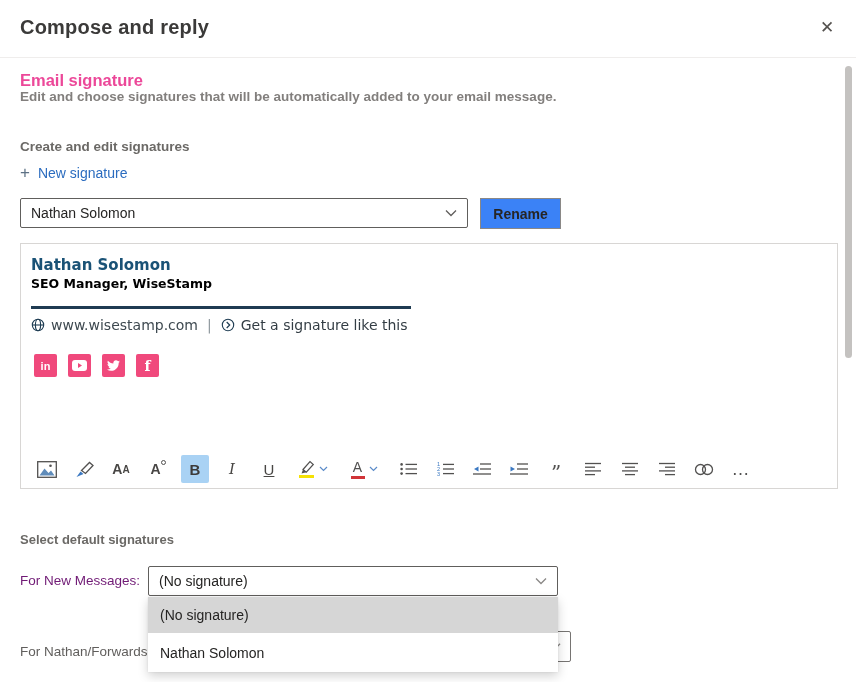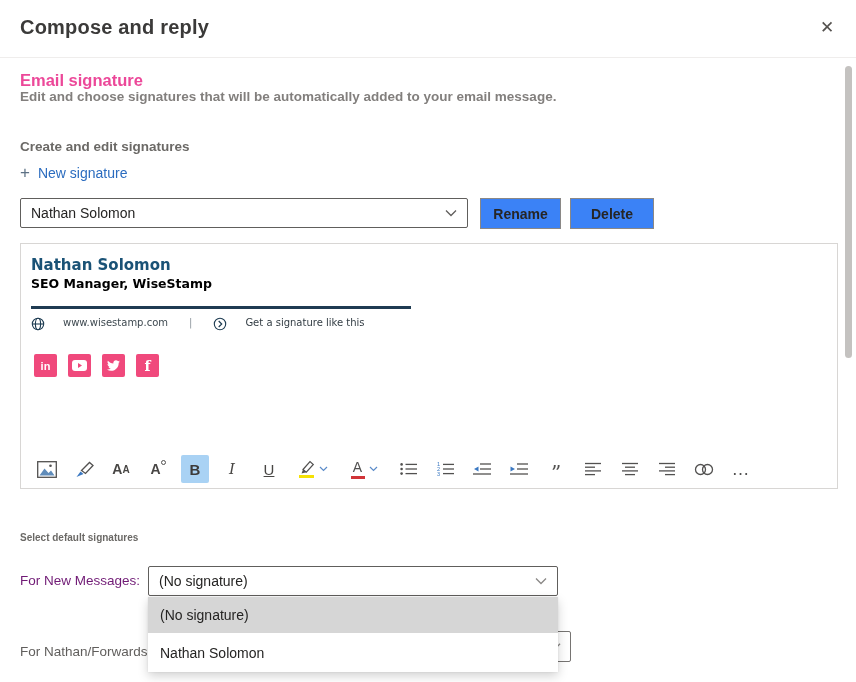--- a/index.html
+++ b/index.html
@@ -27,22 +27,22 @@
   .btn { position:absolute; top:198px; height:31px; background:#3b82f6; border:1px solid #8a8886; border-radius:0;
          font-size:14px; font-weight:600; color:#262524; display:flex; align-items:center; justify-content:center; cursor:pointer; }
   .btn-rename { left:480px; width:81px; }
   .btn-delete { left:570px; width:84px; }
 
   
   .editor { position:absolute; left:20px; top:243px; width:818px; height:246px; border:1px solid #d8d6d4; background:#fff; }
   .sig-name { position:absolute; left:10px; top:12px; font-family:"DejaVu Sans", sans-serif; font-size:15px; font-weight:bold; color:#1a5276; }
   .sig-job  { position:absolute; left:10px; top:32px; font-family:"DejaVu Sans", sans-serif; font-size:12.5px; font-weight:bold; color:#000000; }
   .sig-hr   { position:absolute; left:10px; top:62px; width:380px; height:3px; background:#1f3b52; }
-  .sig-web  { position:absolute; left:10px; top:73px; display:flex; gap:18px;
-              font-family:"DejaVu Sans", sans-serif; font-size:10px; color:#3e4950; }
+  .sig-web  { position:absolute; left:10px; top:73px; display:flex; align-items:center; gap:6px;
+              font-family:"DejaVu Sans", sans-serif; font-size:14px; color:#3e4950; }
   .sig-web .pipe { color:#8e979d; margin:0 3px; }
   .sig-web .cta { color:#333d44; }
   .social { position:absolute; left:13px; top:110px; display:flex; gap:11px; }
   .sq { width:23px; height:23px; background:#f0497c; border-radius:2px; display:flex; align-items:center; justify-content:center; cursor:pointer; }
   .sq .in { color:#fff; font-size:11px; font-weight:bold;text-align:right; }
   .sq .fb { color:#fff; font-size:14px; font-weight:bold; font-family:"DejaVu Serif", serif; }
 
   
   .toolbar { position:absolute; left:12px; top:210px; height:30px; display:flex; align-items:center; gap:9px; }
   .tb { width:28px; height:28px; display:flex; align-items:center; justify-content:center; color:#484644; cursor:pointer; border-radius:2px; position:relative; }
@@ -56,21 +56,21 @@
   .fontAA .a1 { font-size:14px; font-weight:600;} .fontAA .a2 { font-size:10px; font-weight:600;}
   .sizeA .a1 { font-size:14px; font-weight:600; }
   .sizeA .circ { width:5px; height:5px; border:1px solid #525150; border-radius:50%; display:inline-block; transform:translateY(-7px); }
   .stack { display:flex; flex-direction:column; align-items:center; }
   .ubar { width:15px; height:3.5px; margin-top:1px; }
 
   
   .scroll-thumb { position:absolute; left:845px; top:66px; width:7px; height:292px; background:#c4c2c0; border-radius:4px; }
 
   
-  .def-h { position:absolute; left:20px; top:532px; font-size:10px; font-weight:600; color:#6b6966; }
+  .def-h { position:absolute; left:20px; top:532px; font-size:13px; font-weight:600; color:#6b6966; }
   .fornew-lbl { position:absolute; left:20px; top:573px; font-size:13.5px; color:#701a75; }
   .sel1 { position:absolute; left:148px; top:566px; width:410px; height:30px; border:1px solid #605e5c; border-radius:2px; background:#fff;
           display:flex; align-items:center; padding:0 10px; font-size:14px; color:#252423; cursor:pointer; z-index:4; }
   .sel1 .chev { margin-left:auto; }
   .replies-lbl { position:absolute; left:20px; top:644px; font-size:13.5px; color:#605e5c; z-index:1; }
   .sel2 { position:absolute; left:148px; top:631px; width:423px; height:31px; border:1px solid #767472; border-radius:2px; background:#fff; z-index:1; cursor:pointer; }
   .sel2 .chev { position:absolute; right:9px; top:10px; }
 
   .flyout { position:absolute; left:148px; top:597px; width:410px; z-index:6; background:#fff;
             box-shadow:0 4px 10px rgba(0,0,0,.18), 0 0 2px rgba(0,0,0,.08); }
@@ -100,21 +100,20 @@
 
   <div class="combo">
     <span>Nathan Solomon</span>
     <span class="chev">
       <svg width="12" height="8" viewBox="0 0 12 8">
           <polyline points="1,1.5 6,6.5 11,1.5" fill="none" stroke="#605e5c" stroke-width="1.3"></polyline>
         </svg>
     </span>
   </div>
   <div class="btn btn-rename">Rename</div>
-  <div class="btn btn-delete">Delete</div>
 
   <div class="editor">
     <div class="sig-name">Nathan Solomon</div>
     <div class="sig-job">SEO Manager, WiseStamp</div>
     <div class="sig-hr"></div>
 
     <div class="sig-web">
       <span>
         <svg width="14" height="14" viewBox="0 0 14 14">
           <g fill="none" stroke="#1e3c52" stroke-width="1.1">

